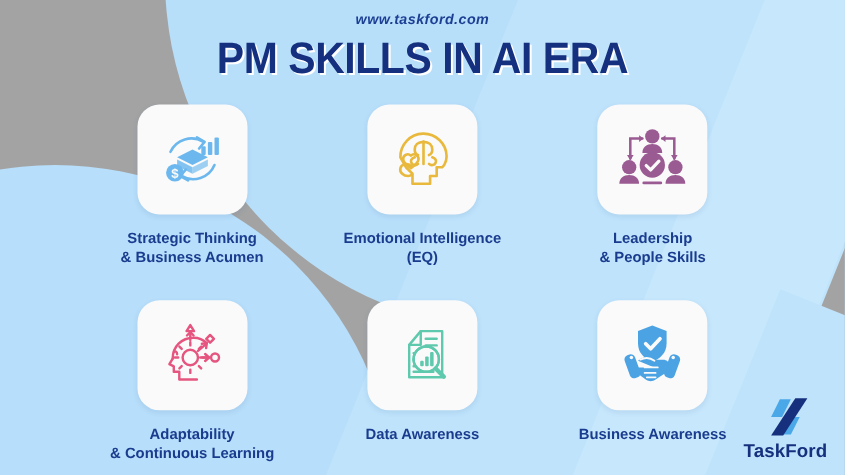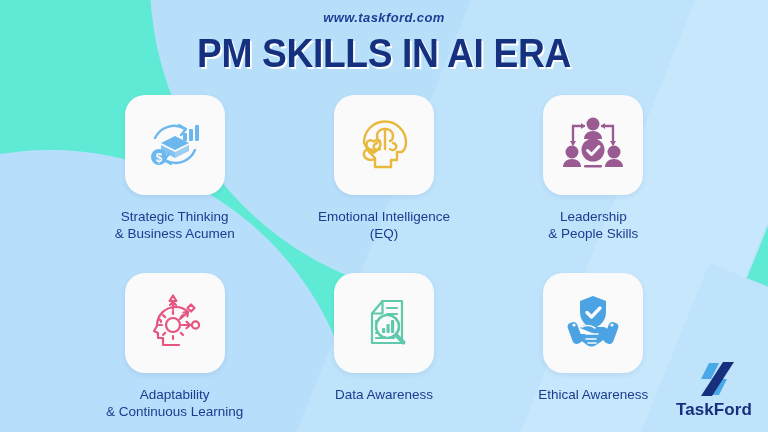--- a/index.html
+++ b/index.html
@@ -3,21 +3,21 @@
 <meta charset="utf-8">
 <style>
   html,body{margin:0;padding:0;}
   body{
     width:768px;height:432px;overflow:hidden;
     font-family:"Liberation Sans", sans-serif;
     background:#b3dcf9;
   }
   .canvas{
     position:relative;width:768px;height:432px;overflow:hidden;
-    background:#5eead4;
+    background:#a3a3a3;
   }
   
   .band{position:absolute;pointer-events:none;}
   .band1{
     top:-120px;left:380px;width:360px;height:760px;
     background:#bfe3fb;transform:rotate(22deg);
   }
   .band2{
     top:-160px;left:600px;width:150px;height:820px;
     background:#c7e7fc;transform:rotate(22deg);
@@ -63,21 +63,21 @@
   .cell{display:flex;flex-direction:column;align-items:center;}
   .card{
     width:100px;height:100px;border-radius:20px;
     background:#fafafa;
     display:flex;align-items:center;justify-content:center;
     box-shadow:0 2px 5px rgba(40,90,150,.10);
   }
   .card svg{display:block;}
   .label{
     margin-top:13px;
-    font-size:13.5px;font-weight:normal;line-height:1.28;
+    font-size:13.5px;font-weight:bold;line-height:1.28;
     color:#1a3c8f;text-align:center;white-space:pre-line;
   }
 
   
   .logo{
     position:absolute;right:16px;bottom:12px;
     display:flex;flex-direction:column;align-items:center;
   }
   .logo-mark{width:44px;height:36px;}
   .logo-text{
@@ -226,21 +226,21 @@
             <circle cx="14" cy="35" r="1.6" fill="#fafafa"></circle>
             <rect x="46" y="32" width="10" height="22" rx="4" fill="#4ba3e3" transform="rotate(20 51 43)"></rect>
             <circle cx="52" cy="35" r="1.6" fill="#fafafa"></circle>
             <path d="M20 38c3-3 7-4 11-4l5 3h7c3 0 5 2 5 4s-2 4-5 4h-6" fill="#4ba3e3"></path>
             <path d="M45 44c2 2 2 4 0 5l-9 6c-3 2-6 2-9 0l-8-6c-2-2-2-4 0-5z" fill="#4ba3e3"></path>
             <path d="M26 44h12M26 49h10M28 53h8" stroke="#fafafa" stroke-width="1.6" stroke-linecap="round"></path>
             <path d="M22 37c4-2 9-2 13 1" stroke="#fafafa" stroke-width="1.6" stroke-linecap="round" fill="none"></path>
           </svg>
         </span>
       </div>
-      <div class="label">Ethical Awareness</div>
+      <div class="label">Business Awareness</div>
     </div>
 
   </div>
 
   <div class="logo">
     <span class="logo-mark">
       <svg width="44" height="36" viewBox="0 0 44 36">
         <path d="M17 2h10L19 18H9z" fill="#4aa8e8"></path>
         <path d="M35 18h-10L17 34h10z" fill="#4aa8e8"></path>
         <path d="M31 1h11L20 35H9z" fill="#16307e"></path>

